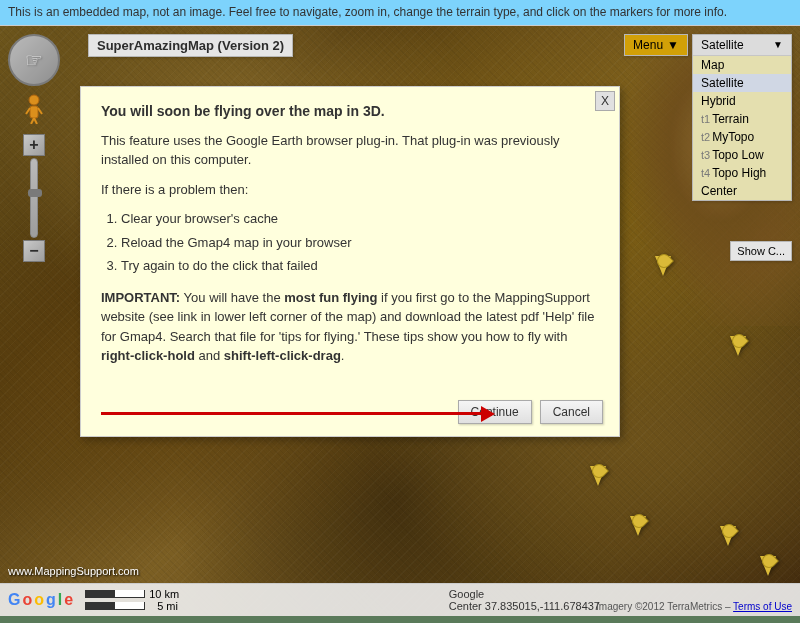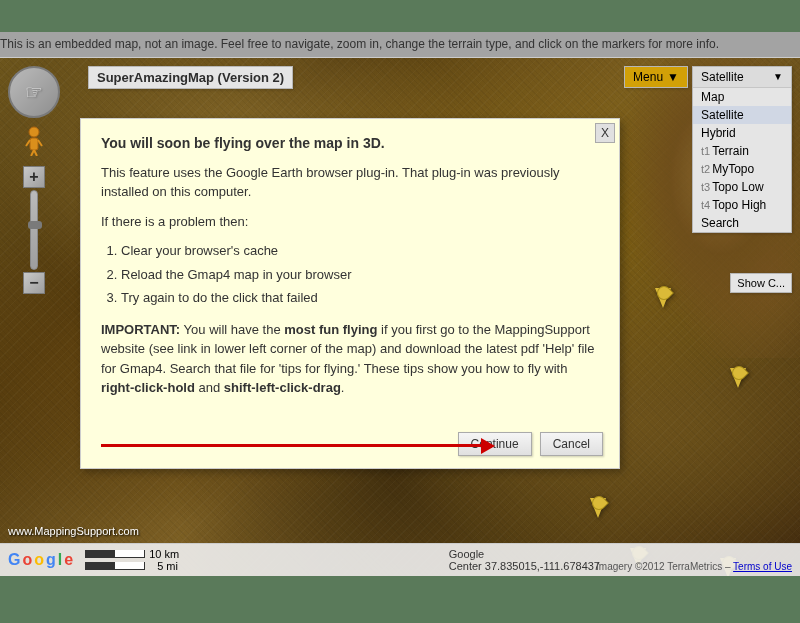--- a/index.html
+++ b/index.html
@@ -1,33 +1,32 @@
 <!DOCTYPE html>
 <html><head>
   <meta charset="utf-8">
   <style>
     * { margin: 0; padding: 0; box-sizing: border-box; }
     body { width: 800px; height: 623px; overflow: hidden; font-family: Arial, sans-serif; font-size: 13px; background: #5a7a5a; }
 
     
     #top-bar {
-      background: #a3a3a3;
+      background: #7dd3fc;
       border-bottom: 1px solid #ccc;
-      padding: 4px 0;
+      padding: 4px 8px;
       font-size: 12px;
       color: #333;
       line-height: 1.4;
-      margin-top: 32px;
     }
 
     
     #map-container {
       position: relative;
       width: 800px;
-      height: 518px;
+      height: 590px;
       overflow: hidden;
     }
 
     
     #map-bg {
       position: absolute;
       inset: 0;
       background: 
         radial-gradient(ellipse at 70% 30%, #8b6914 0%, transparent 40%),
         radial-gradient(ellipse at 20% 60%, #6b4a10 0%, transparent 35%),
@@ -253,21 +252,21 @@
       padding: 3px 8px;
       font-size: 12px;
       cursor: pointer;
       display: flex;
       align-items: center;
       gap: 4px;
       box-shadow: 1px 1px 3px rgba(0,0,0,0.2);
     }
 
     #map-type-dropdown {
-      background: #ffffff;
+      background: #fef9c3;
       border: 1px solid #ccc;
       min-width: 100px;
       box-shadow: 1px 1px 3px rgba(0,0,0,0.2);
     }
 
     #map-type-header {
       display: flex;
       align-items: center;
       justify-content: space-between;
       padding: 3px 8px;
@@ -537,21 +536,21 @@
       <div class="map-type-item">
         <span class="map-type-prefix">t2</span><span>MyTopo</span>
       </div>
       <div class="map-type-item">
         <span class="map-type-prefix">t3</span><span>Topo Low</span>
       </div>
       <div class="map-type-item">
         <span class="map-type-prefix">t4</span><span>Topo High</span>
       </div>
       <div class="map-type-item">
-        <span>Search</span>
+        <span>Center</span>
       </div>
     </div>
   </div>
 
   <div id="show-controls-btn">
     <span>Show C...</span>
   </div>
 
   <div id="dialog-overlay">
     <div id="dialog">

